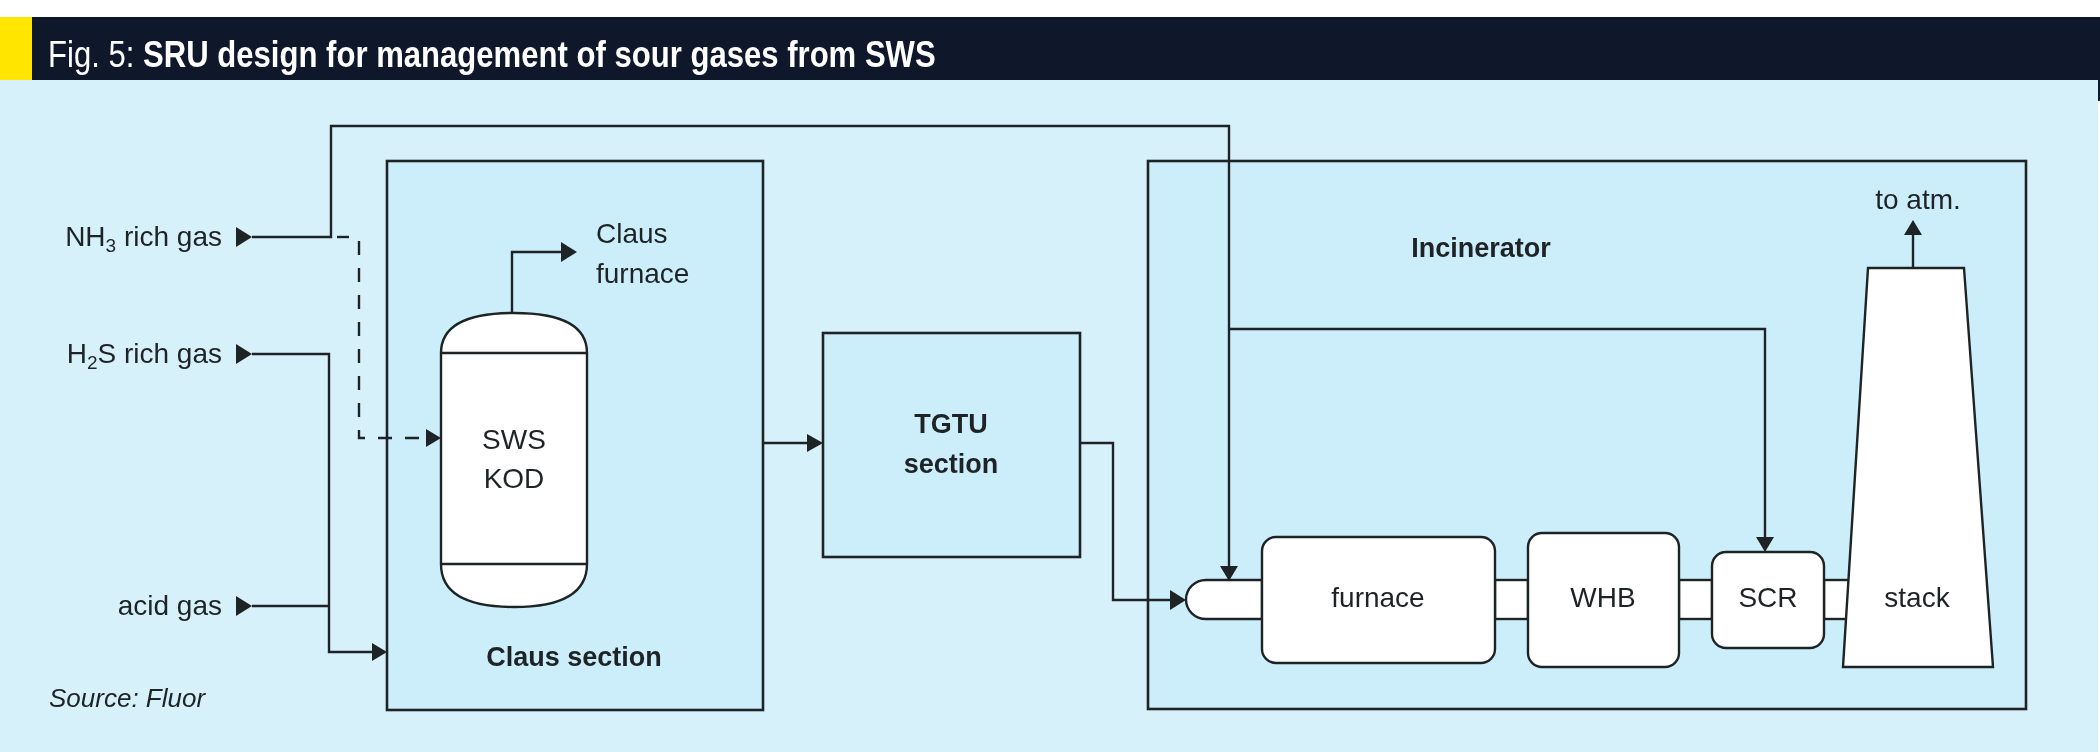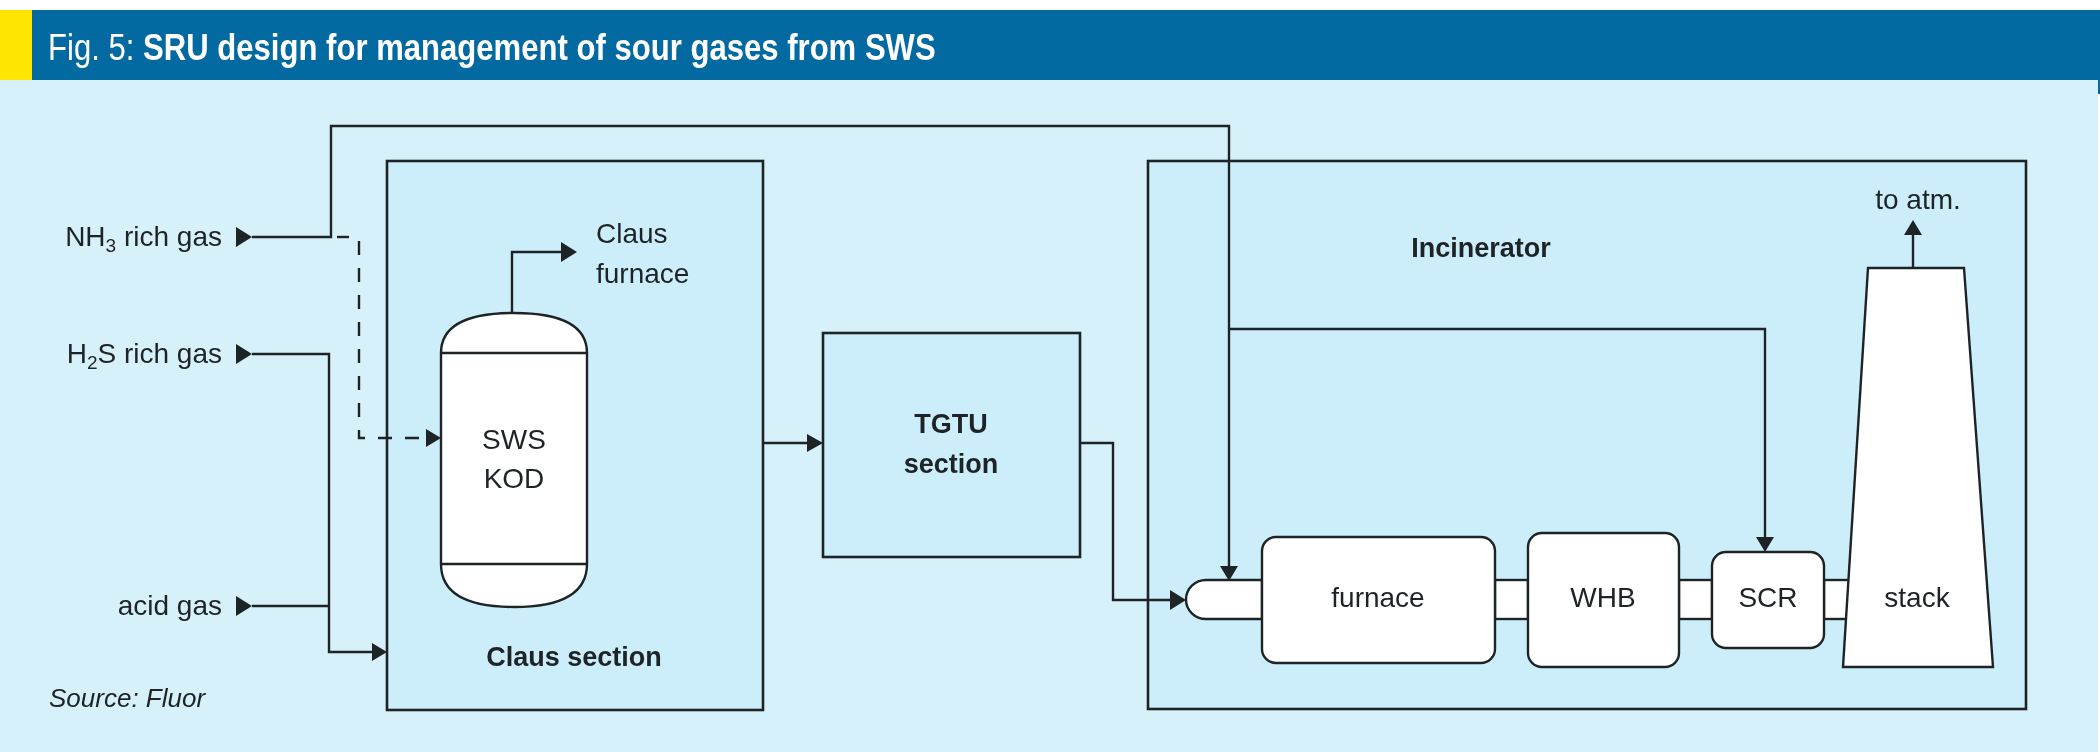--- a/index.html
+++ b/index.html
@@ -1,17 +1,17 @@
 <!DOCTYPE html>
 <html><head>
 <meta charset="utf-8">
 <style>
   html, body { margin: 0; padding: 0; background: #ffffff; }
   body { width: 2100px; height: 752px; position: relative; overflow: hidden; font-family: "Liberation Sans", sans-serif; }
-  #header { position: absolute; left: 0; top: 10px; width: 2100px; height: 84px; background: #0369a1; }
+  #header { position: absolute; left: 0; top: 17px; width: 2100px; height: 84px; background: #0f172a; }
   #header-accent { position: absolute; left: 0; top: 0; width: 32px; height: 71px; background: #ffe500; }
   #title { position: absolute; left: 48px; top: 10px; height: 56px; line-height: 56px; color: #ffffff; font-size: 37px; white-space: nowrap; transform-origin: left center; transform: scaleX(0.84); }
   #title .lead { font-weight: normal; }
   #title .main { font-weight: bold; }
   #canvas { position: absolute; left: 0; top: 80px; width: 2098px; height: 672px; background: #d7f1fb; }
   svg { position: absolute; left: 0; top: 0; }
   .box { fill: #cceefb; stroke: #1e2326; stroke-width: 2.6; }
   .eq { fill: #ffffff; stroke: #1e2326; stroke-width: 2.4; }
   .pipe { fill: none; stroke: #1e2326; stroke-width: 2.4; }
   .dash { fill: none; stroke: #1e2326; stroke-width: 2.4; stroke-dasharray: 14 13; }

